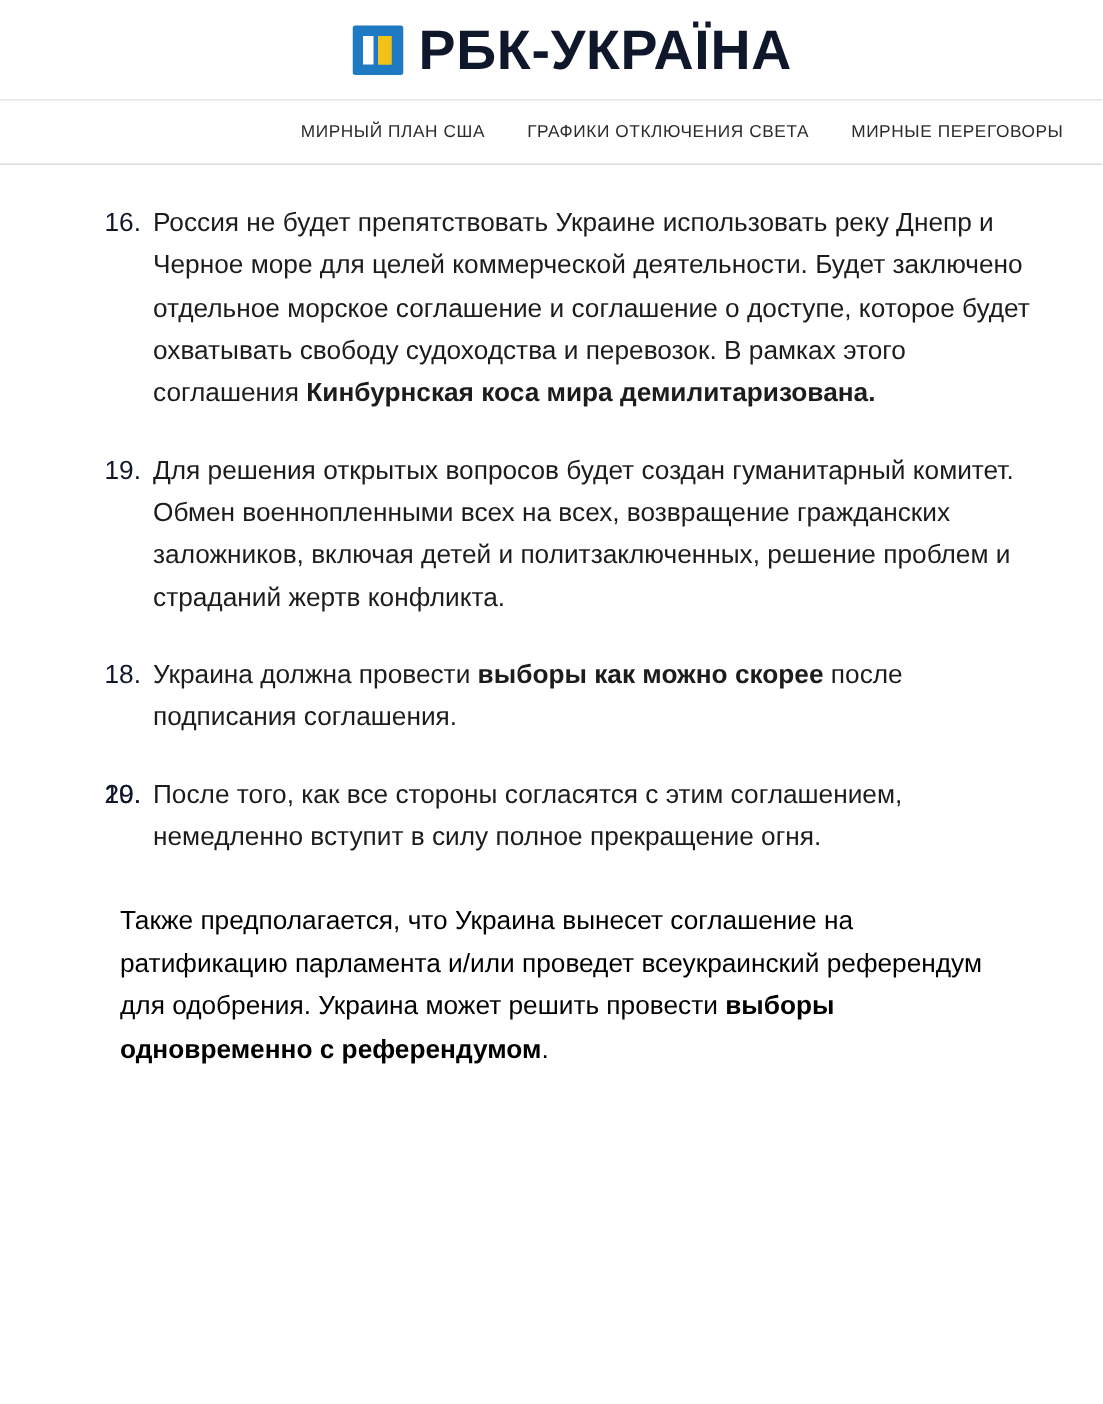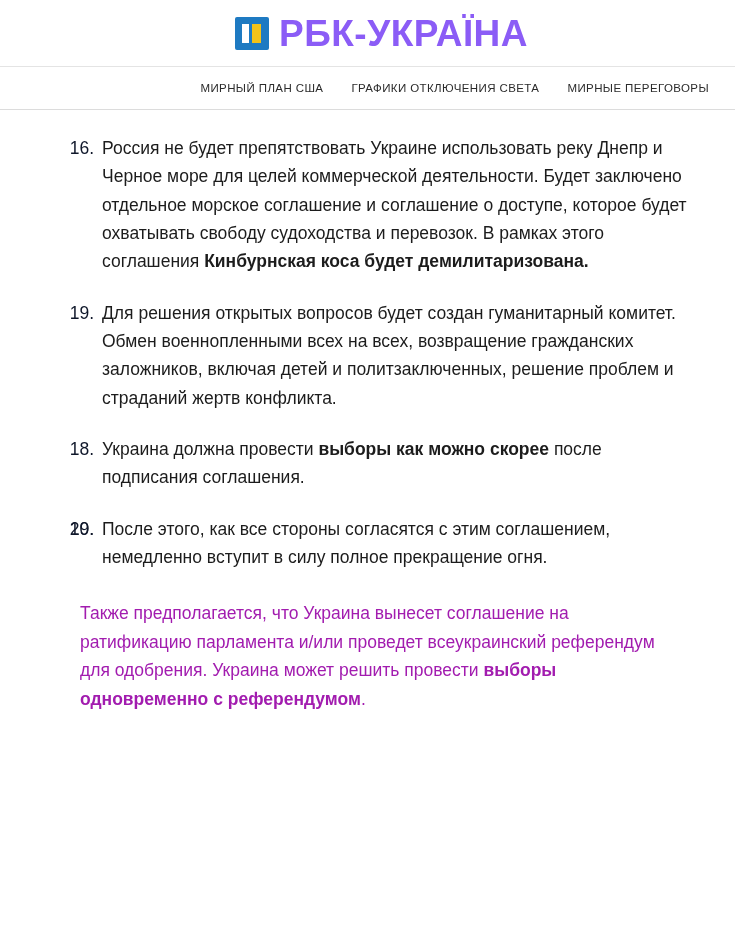--- a/index.html
+++ b/index.html
@@ -37,21 +37,21 @@
   }
   .brand-mark {
     width: 34px;
     height: 36px;
     display: block;
   }
   .brand-title {
     font-size: 37px;
     font-weight: bold;
     letter-spacing: 0.5px;
-    color: #8b5cf6;
+    color: #0f172a;
     line-height: 1;
     white-space: nowrap;
   }
 
   
   .nav-bar {
     height: 42px;
     border-top: 1px solid #e4e4e4;
     border-bottom: 1px solid #dcdcdc;
     display: flex;
@@ -98,21 +98,21 @@
     line-height: 1.62;
     color: #0f172a;
   }
   .clause-text b {
     font-weight: bold;
   }
   .closing {
     margin: 28px 0 0 22px;
     font-size: 17.5px;
     line-height: 1.62;
-    color: #a21caf;
+    color: #000000;
     max-width: 600px;
   }
   .closing b { font-weight: bold; }
 </style>
 </head>
 <body>
 
 <div class="page">
 
   <header class="site-header">
@@ -131,35 +131,35 @@
   <nav class="nav-bar">
     <a class="nav-item">МИРНЫЙ ПЛАН США</a>
     <a class="nav-item">ГРАФИКИ ОТКЛЮЧЕНИЯ СВЕТА</a>
     <a class="nav-item">МИРНЫЕ ПЕРЕГОВОРЫ</a>
   </nav>
 
   <main class="article">
     <ol class="clauses">
       <li>
         <span class="num">16.</span>
-        <span class="clause-text">Россия не будет препятствовать Украине использовать реку Днепр и Черное море для целей коммерческой деятельности. Будет заключено отдельное морское соглашение и соглашение о доступе, которое будет охватывать свободу судоходства и перевозок. В рамках этого соглашения <b>Кинбурнская коса будет демилитаризована.</b></span>
+        <span class="clause-text">Россия не будет препятствовать Украине использовать реку Днепр и Черное море для целей коммерческой деятельности. Будет заключено отдельное морское соглашение и соглашение о доступе, которое будет охватывать свободу судоходства и перевозок. В рамках этого соглашения <b>Кинбурнская коса мира демилитаризована.</b></span>
       </li>
       <li>
         <span class="num">19.</span>
         <span class="clause-text">Для решения открытых вопросов будет создан гуманитарный комитет. Обмен военнопленными всех на всех, возвращение гражданских заложников, включая детей и политзаключенных, решение проблем и страданий жертв конфликта.</span>
       </li>
       <li>
         <span class="num">18.</span>
         <span class="clause-text">Украина должна провести <b>выборы как можно скорее</b> после подписания соглашения.</span>
       </li>
       <li>
         <span class="num">19.</span>
       </li>
       <li>
         <span class="num">20.</span>
-        <span class="clause-text">После этого, как все стороны согласятся с этим соглашением, немедленно вступит в силу полное прекращение огня.</span>
+        <span class="clause-text">После того, как все стороны согласятся с этим соглашением, немедленно вступит в силу полное прекращение огня.</span>
       </li>
     </ol>
 
     <p class="closing">Также предполагается, что Украина вынесет соглашение на ратификацию парламента и/или проведет всеукраинский референдум для одобрения. Украина может решить провести <b>выборы одновременно с референдумом</b>.</p>
   </main>
 
 </div>
 
 </body></html>

